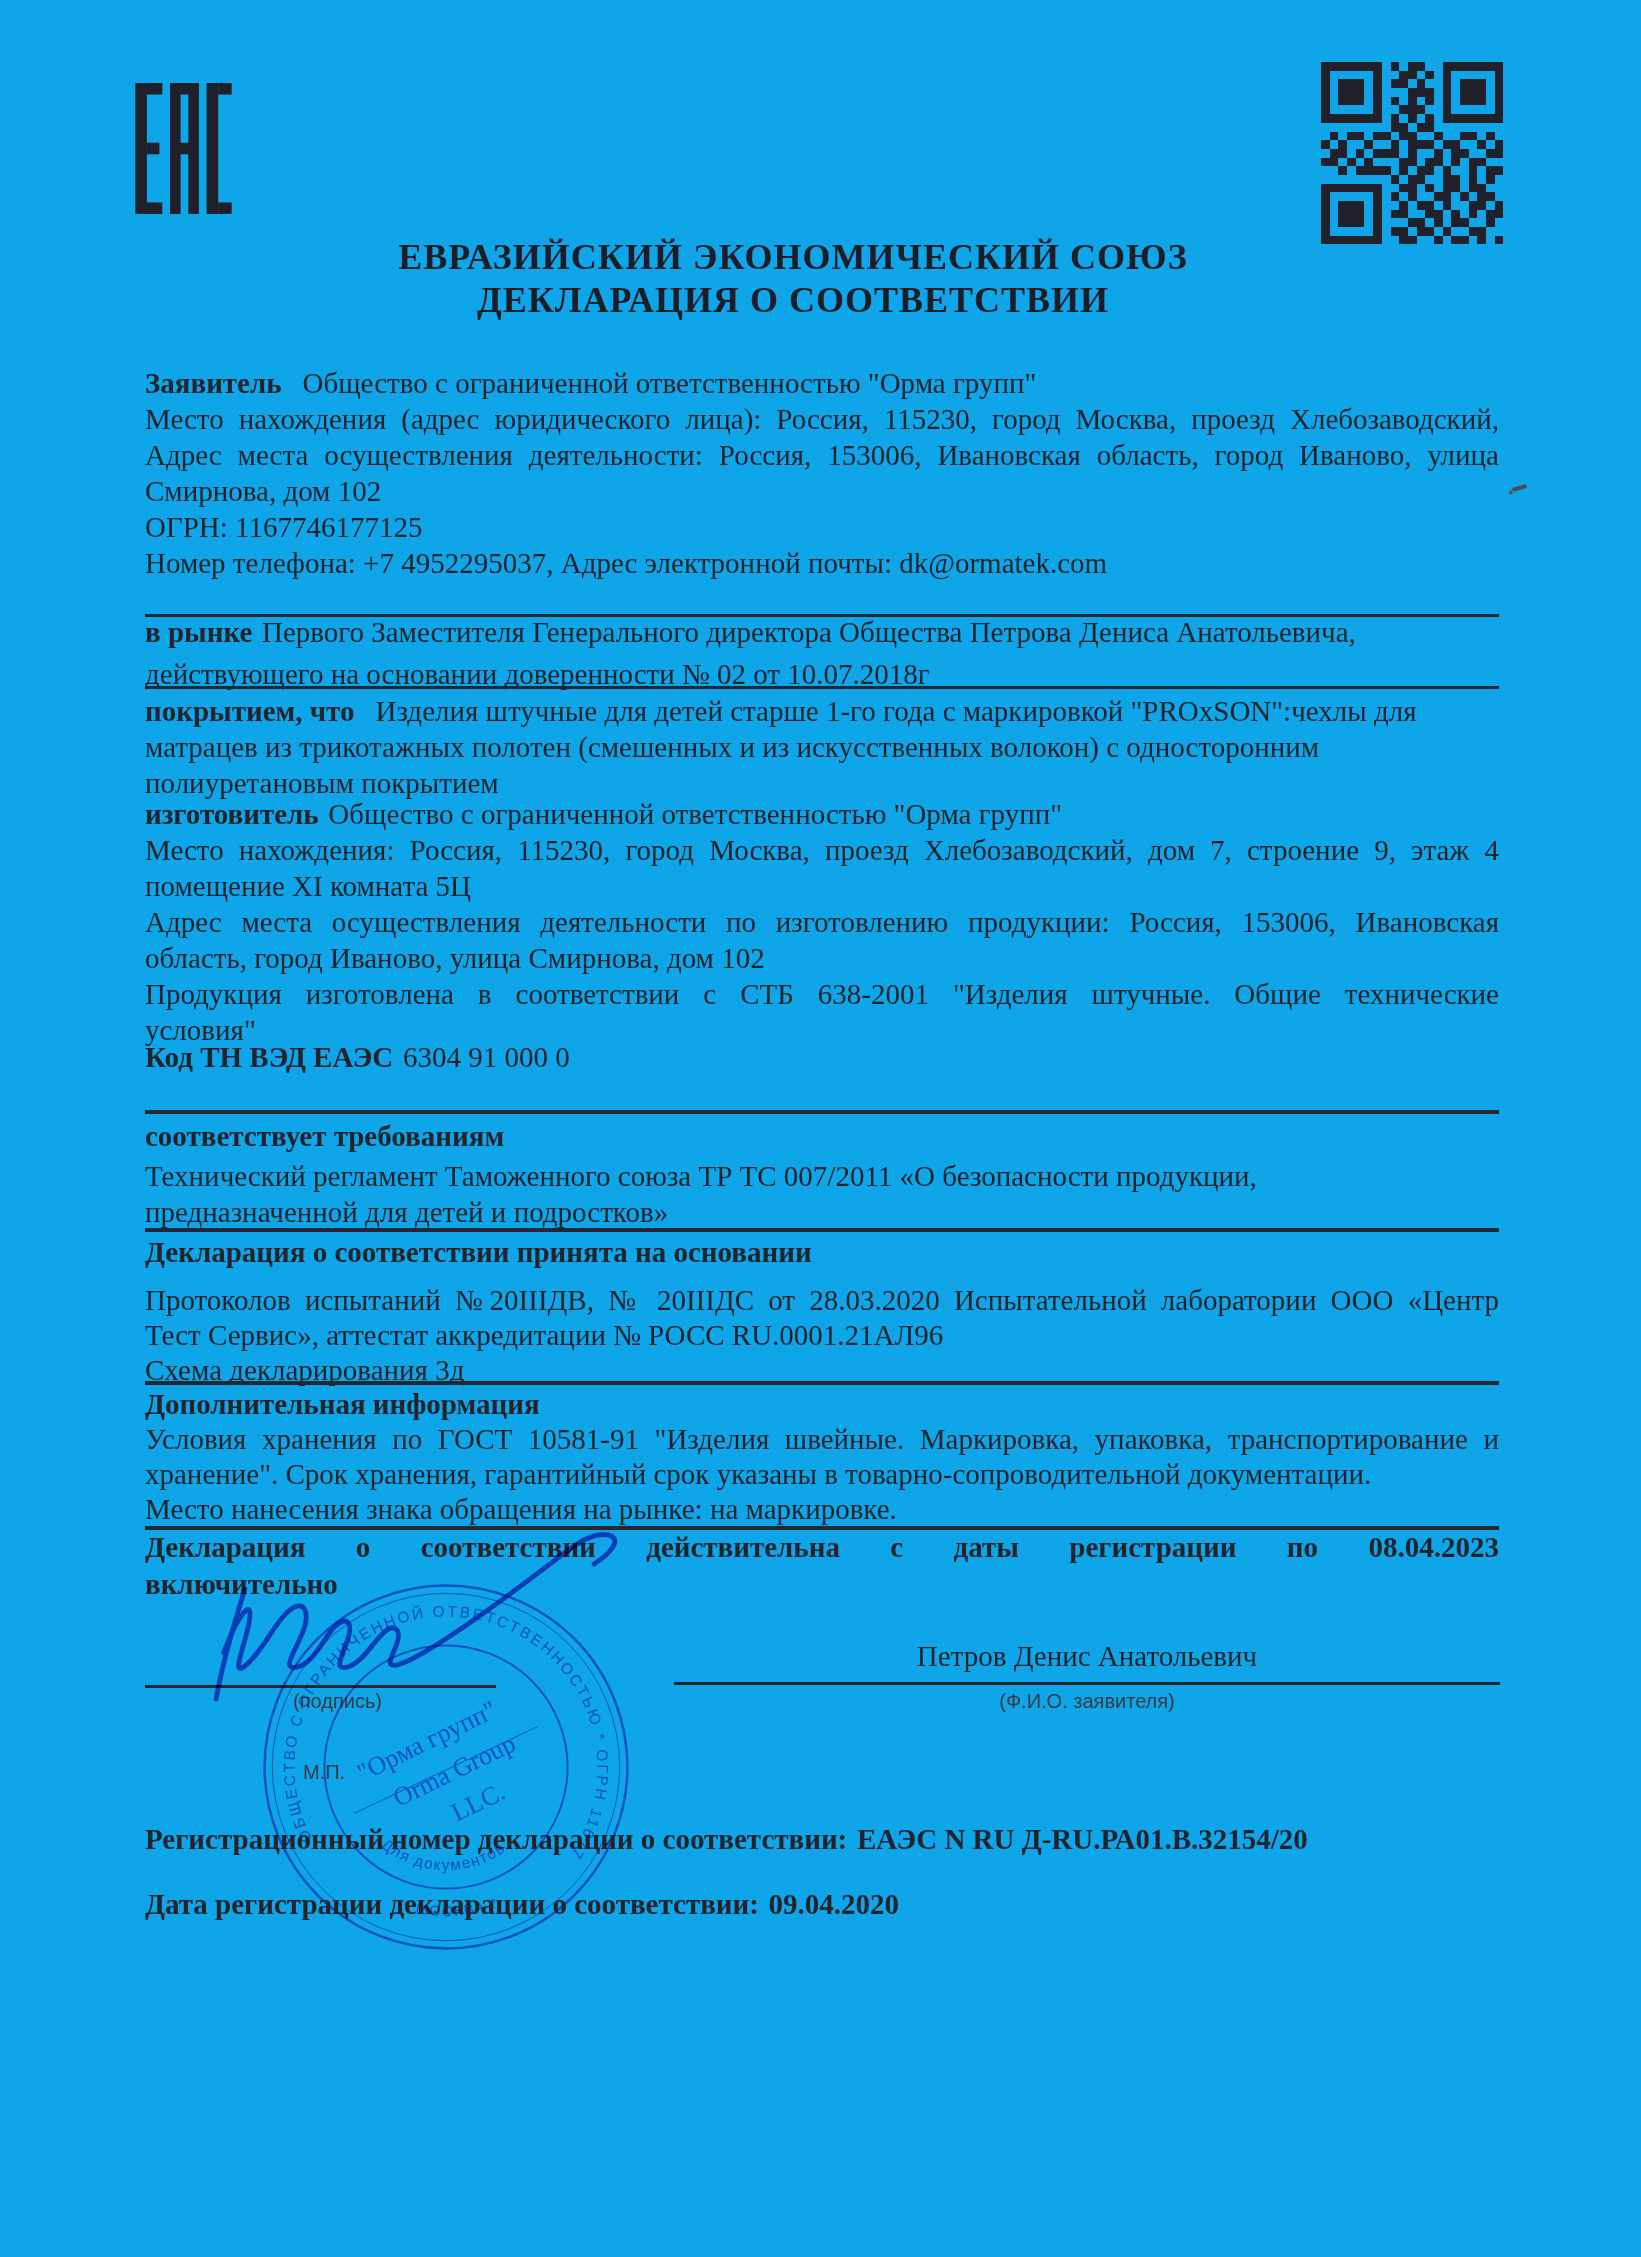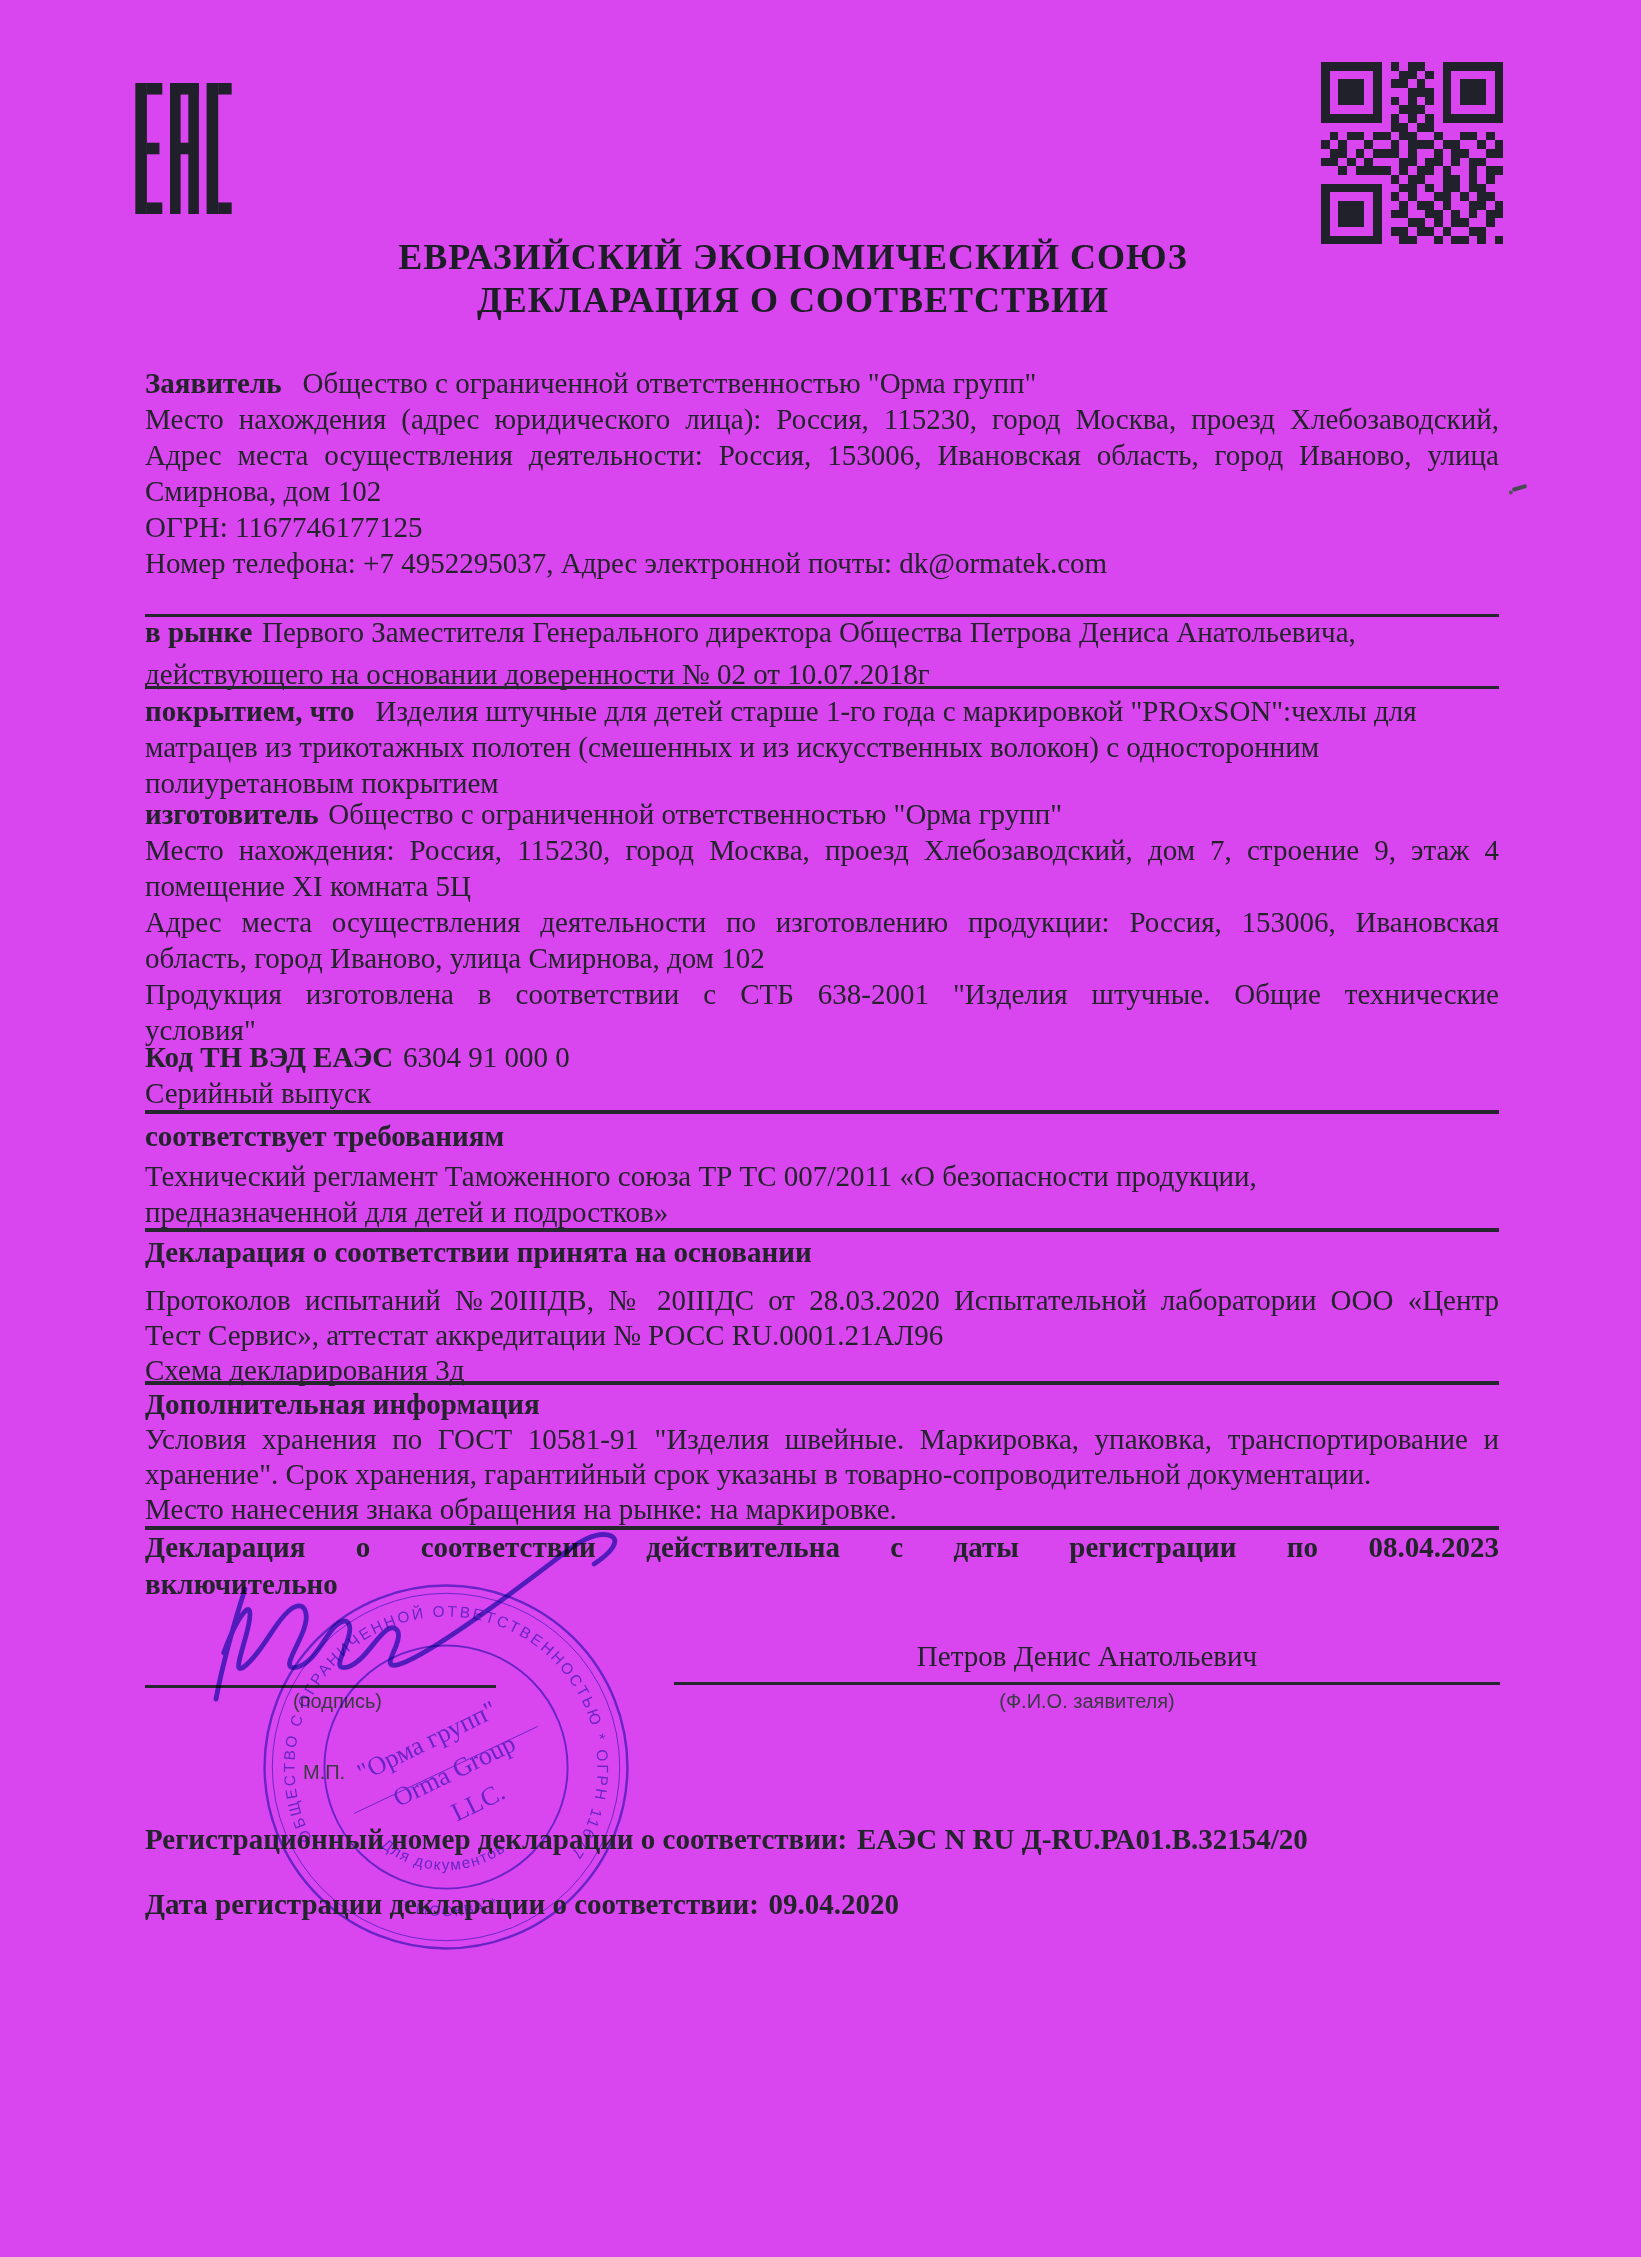--- a/index.html
+++ b/index.html
@@ -1,16 +1,16 @@
 <!DOCTYPE html>
 <html><head>
 <meta charset="utf-8">
 <style>
   html,body{margin:0;padding:0;background:#ffffff;}
-  #page{position:relative;width:1641px;height:2257px;background:#d946ef;overflow:hidden;
+  #page{position:relative;width:1641px;height:2257px;background:#0ea5e9;overflow:hidden;
         font-family:"Liberation Serif", serif;color:#23232c;}
   .abs{position:absolute;}
   .blk{position:absolute;left:145px;width:1354px;font-size:29px;line-height:36px;}
   .lh44{line-height:42px;}
   .lh36{line-height:35px;}
   .lh38{line-height:37px;}
   .ln{white-space:nowrap;}
   .jl{white-space:normal;text-align:justify;text-align-last:justify;}
   .lbl{font-weight:700;margin-right:9.7px;text-align:center;}
   .lbl-w{margin-right:21px;}
@@ -543,21 +543,20 @@
     <div class="ln jl">Адрес места осуществления деятельности по изготовлению продукции: Россия, 153006, Ивановская</div>
     <div class="ln">область, город Иваново, улица Смирнова, дом 102</div>
     <div class="ln jl">Продукция изготовлена в соответствии с СТБ 638-2001 "Изделия штучные. Общие технические</div>
     <div class="ln">условия"</div>
   </div>
 
   <div class="blk" style="top:1039px">
     <div class="ln">
       <span class="lbl">Код ТН ВЭД ЕАЭС</span><span>6304 91 000 0</span>
     </div>
-    <div class="ln">Серийный выпуск</div>
   </div>
 
   <div class="rule thick" style="top:1110px"></div>
 
   <div class="blk" style="top:1118px">
     <div class="ln b">соответствует требованиям</div>
   </div>
   <div class="blk" style="top:1158px">
     <div class="ln">Технический регламент Таможенного союза ТР ТС 007/2011 «О безопасности продукции,</div>
     <div class="ln">предназначенной для детей и подростков»</div>

